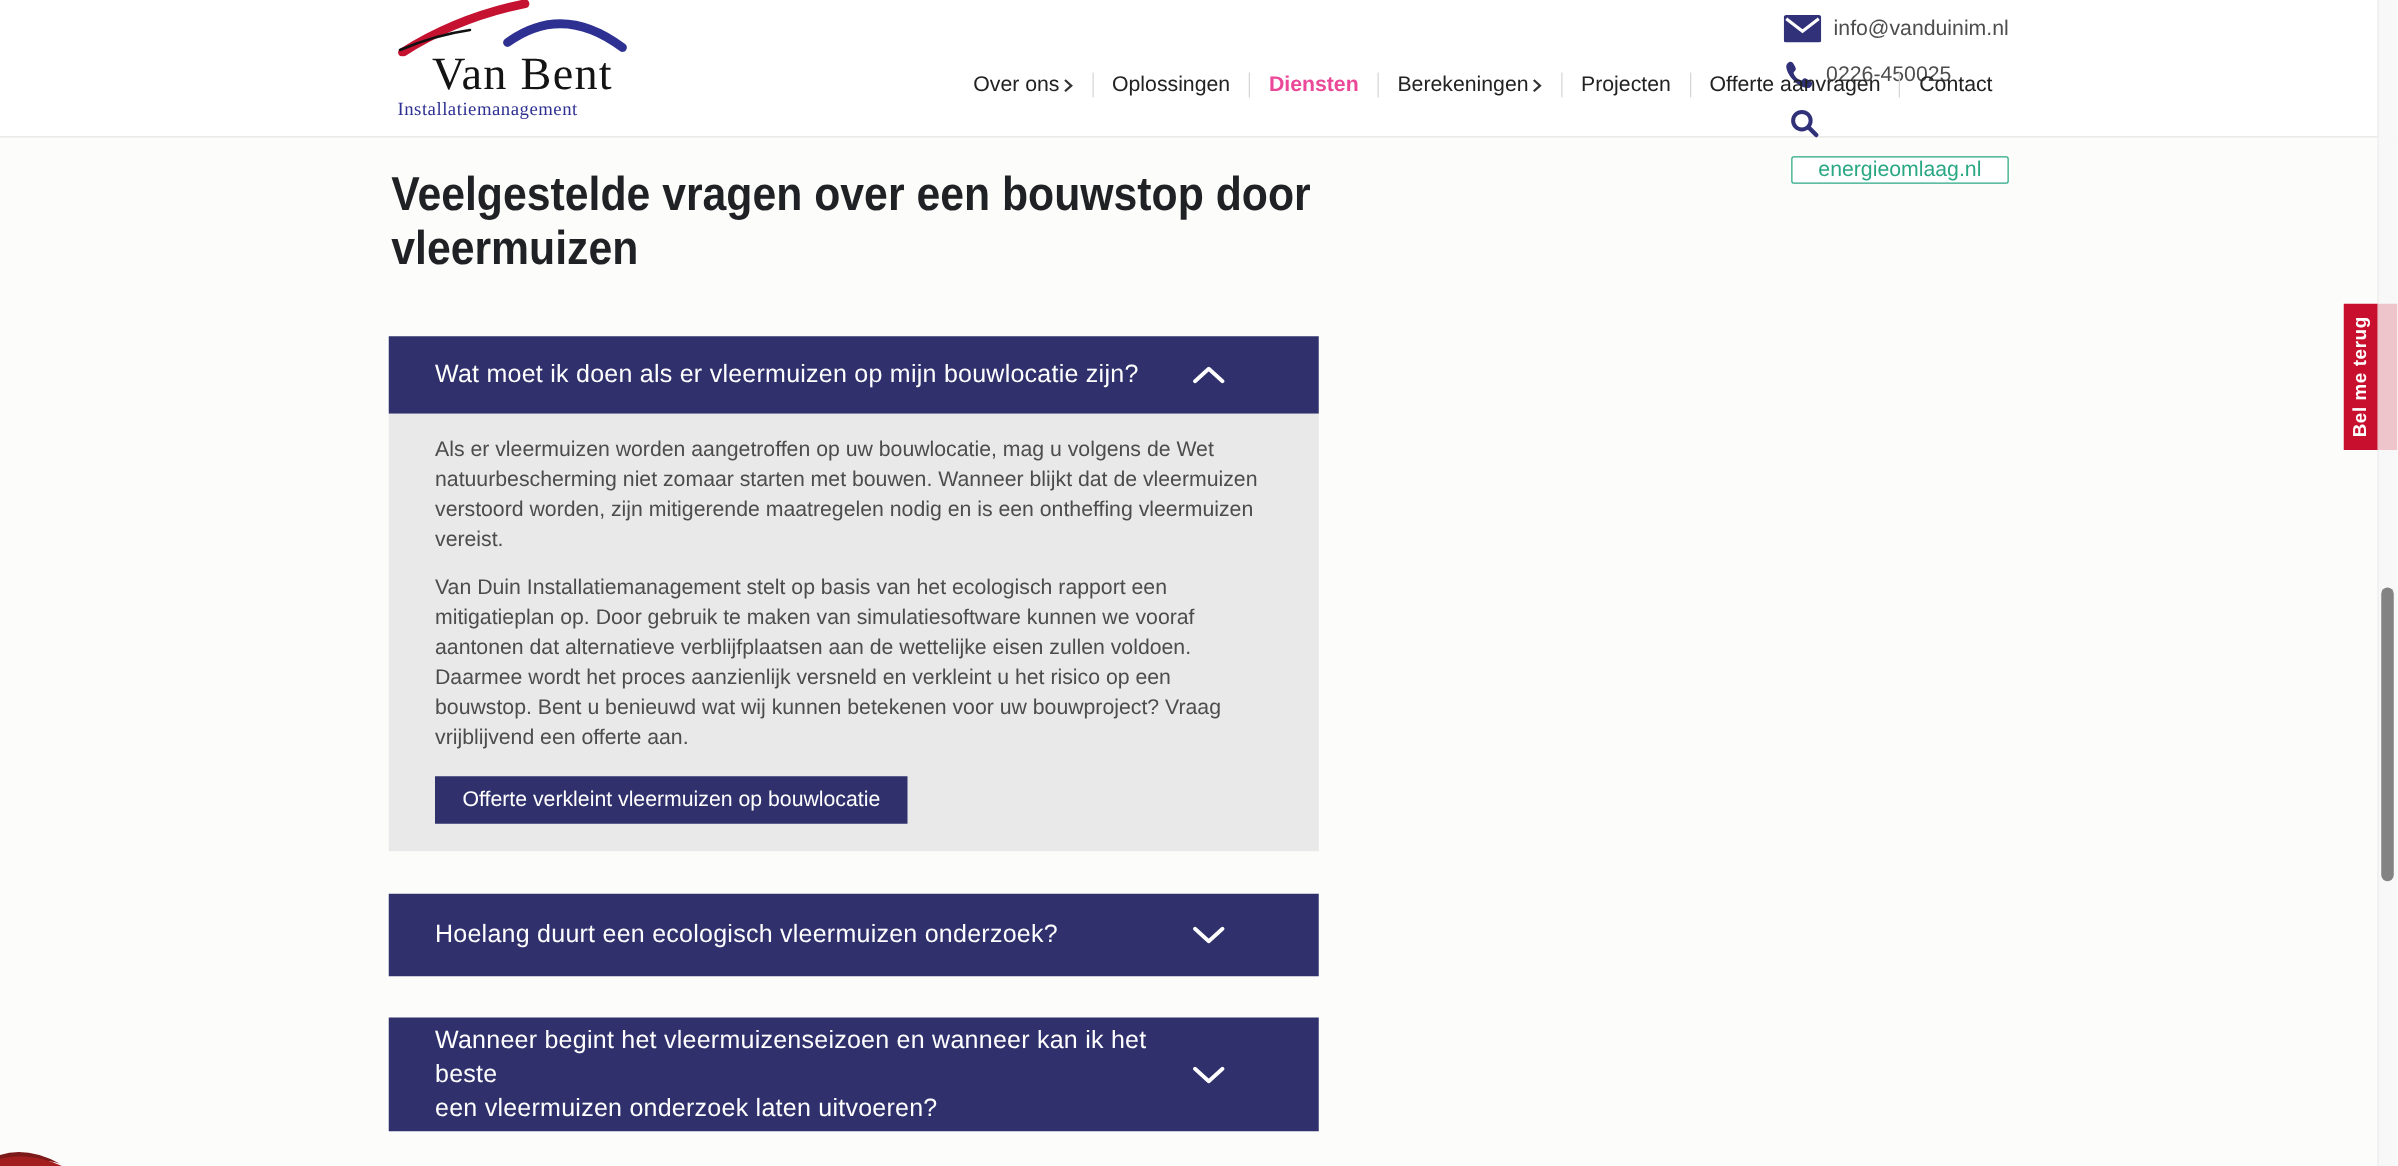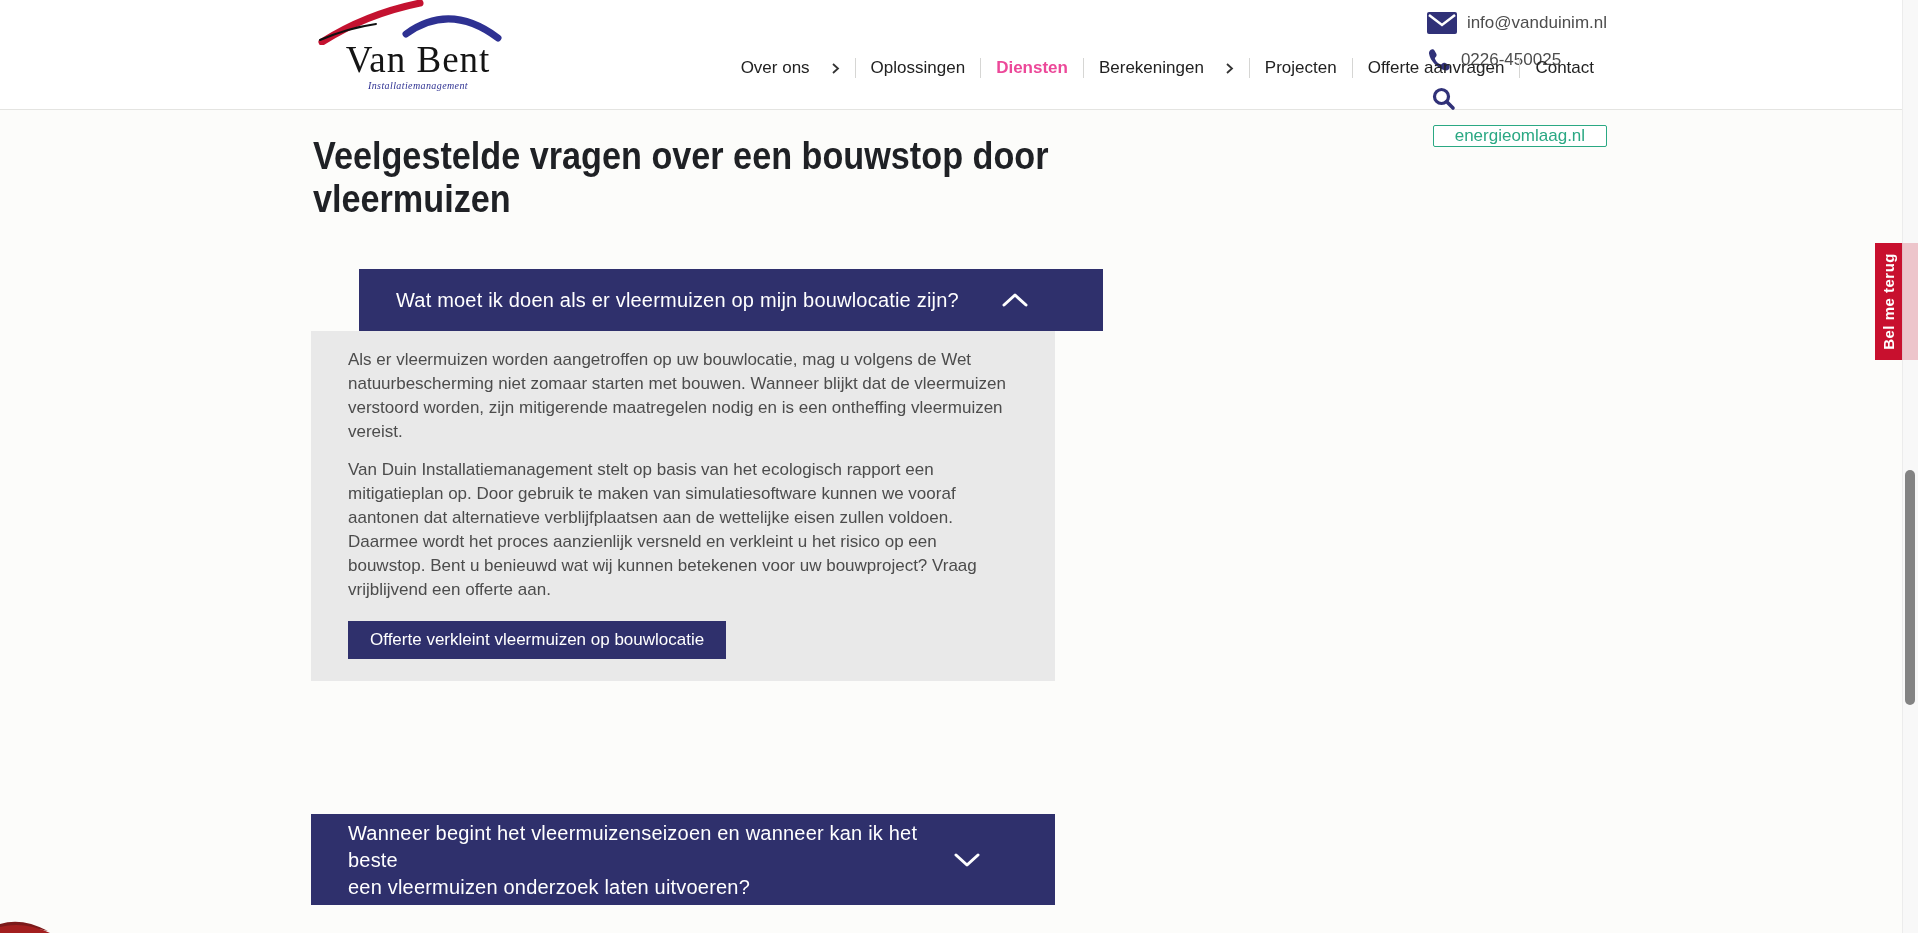--- a/index.html
+++ b/index.html
@@ -13,22 +13,22 @@
   .header {
     position:absolute; left:0; top:0; width:1918px; height:110px;
     background:#ffffff; border-bottom:1px solid #e4e4e1;
   }
   .logo { position:absolute; left:318px; top:0; width:190px; height:104px; cursor:pointer; }
   .logo-name {
     position:absolute; left:10px; top:38px; width:180px; text-align:center;
     font-family:"Liberation Serif", serif; font-size:37px; color:#141414; letter-spacing:1px;
   }
   .logo-sub {
-    position:absolute; left:0; top:80px; width:200px; text-align:center;
-    font-family:"Liberation Serif", serif; font-size:10px; color:#2e3192; letter-spacing:0.4px;font-style:italic;
+    position:absolute; left:0; top:80px; width:200px; text-align:left;
+    font-family:"Liberation Serif", serif; font-size:15px; color:#2e3192; letter-spacing:0.4px;
   }
   .logo svg { position:absolute; left:0; top:0; }
 
   .contact-bar {
     position:absolute; top:12px; right:311px; height:40px;
     display:flex; align-items:flex-start; gap:14px;flex-direction:column;
   }
   .contact-link { display:flex; align-items:center; gap:10px; cursor:pointer; }
   .contact-text { font-size:17px; color:#4d4d4d; }
   .search-btn { cursor:pointer; display:flex; align-items:center; padding:0 4px; }
@@ -36,38 +36,38 @@
     display:flex; align-items:center; justify-content:center; cursor:pointer;
     width:174px; height:39px; background:#ffffff; border:1px solid #2aa883;
     border-radius:2px; color:#2aa883; font-size:17px; margin-left:6px;
   }
 
   .nav {
     position:absolute; top:55px; right:309px; height:26px;
     display:flex; align-items:center;
   }
   .nav-item {
-    display:flex; align-items:center; gap:21px; padding:0 15px;
+    display:flex; align-items:center; gap:2px; padding:0 15px;
     font-size:17px; color:#222222; cursor:pointer; white-space:nowrap;
   }
   .nav-item.active { color:#ec4899;font-weight:bold; }
   .nav-sep { width:1px; height:20px; background:#d6d6d4; }
 
   
   .page-title {
     position:absolute; left:313px; top:110px;
     font-size:38px; line-height:43px; font-weight:bold; color:#1f2125;
     transform:scaleX(0.9); transform-origin:left top; letter-spacing:0;
   }
 
   .accordion {
     position:absolute; left:311px; width:744px; background:#2f306c;
     color:#ffffff; cursor:pointer;
   }
-  .acc-1 { top:269px; height:62px;margin-left:48px; }
+  .acc-1 { top:269px; height:62px; }
   .acc-2 { top:715px; height:66px; }
   .acc-3 { top:814px; height:91px; }
   .acc-label {
     position:absolute; left:37px; top:50%; transform:translateY(-50%);
     font-size:20px; line-height:27px; letter-spacing:0.2px; max-width:600px;
   }
   .acc-chevron { position:absolute; right:75px; top:50%; transform:translateY(-50%); }
 
   .acc-panel {
     position:absolute; left:311px; top:331px; width:744px; height:350px;
@@ -190,20 +190,26 @@
       <path d="M2 12 L13 2 L24 12" fill="none" stroke="#ffffff" stroke-width="3" stroke-linecap="round" stroke-linejoin="round"></path>
     </svg>
   </div>
 
   <div class="acc-panel">
     <p>Als er vleermuizen worden aangetroffen op uw bouwlocatie, mag u volgens de Wet natuurbescherming niet zomaar starten met bouwen. Wanneer blijkt dat de vleermuizen verstoord worden, zijn mitigerende maatregelen nodig en is een ontheffing vleermuizen vereist.</p>
     <p>Van Duin Installatiemanagement stelt op basis van het ecologisch rapport een mitigatieplan op. Door gebruik te maken van simulatiesoftware kunnen we vooraf aantonen dat alternatieve verblijfplaatsen aan de wettelijke eisen zullen voldoen. Daarmee wordt het proces aanzienlijk versneld en verkleint u het risico op een bouwstop. Bent u benieuwd wat wij kunnen betekenen voor uw bouwproject? Vraag vrijblijvend een offerte aan.</p>
     <button class="offerte-btn">Offerte verkleint vleermuizen op bouwlocatie</button>
   </div>
 
+  <div class="accordion acc-2">
+    <span class="acc-label">Hoelang duurt een ecologisch vleermuizen onderzoek?</span>
+    <svg class="acc-chevron" width="26" height="14" viewBox="0 0 26 14">
+      <path d="M2 2 L13 12 L24 2" fill="none" stroke="#ffffff" stroke-width="3" stroke-linecap="round" stroke-linejoin="round"></path>
+    </svg>
+  </div>
 
   <div class="accordion acc-3">
     <span class="acc-label"><span>Wanneer begint het vleermuizenseizoen en wanneer kan ik het beste</span><br><span>een vleermuizen onderzoek laten uitvoeren?</span></span>
     <svg class="acc-chevron" width="26" height="14" viewBox="0 0 26 14">
       <path d="M2 2 L13 12 L24 2" fill="none" stroke="#ffffff" stroke-width="3" stroke-linecap="round" stroke-linejoin="round"></path>
     </svg>
   </div>
 
   <div class="scrollbar-track"></div>
   <div class="scrollbar-red-tint"></div>

